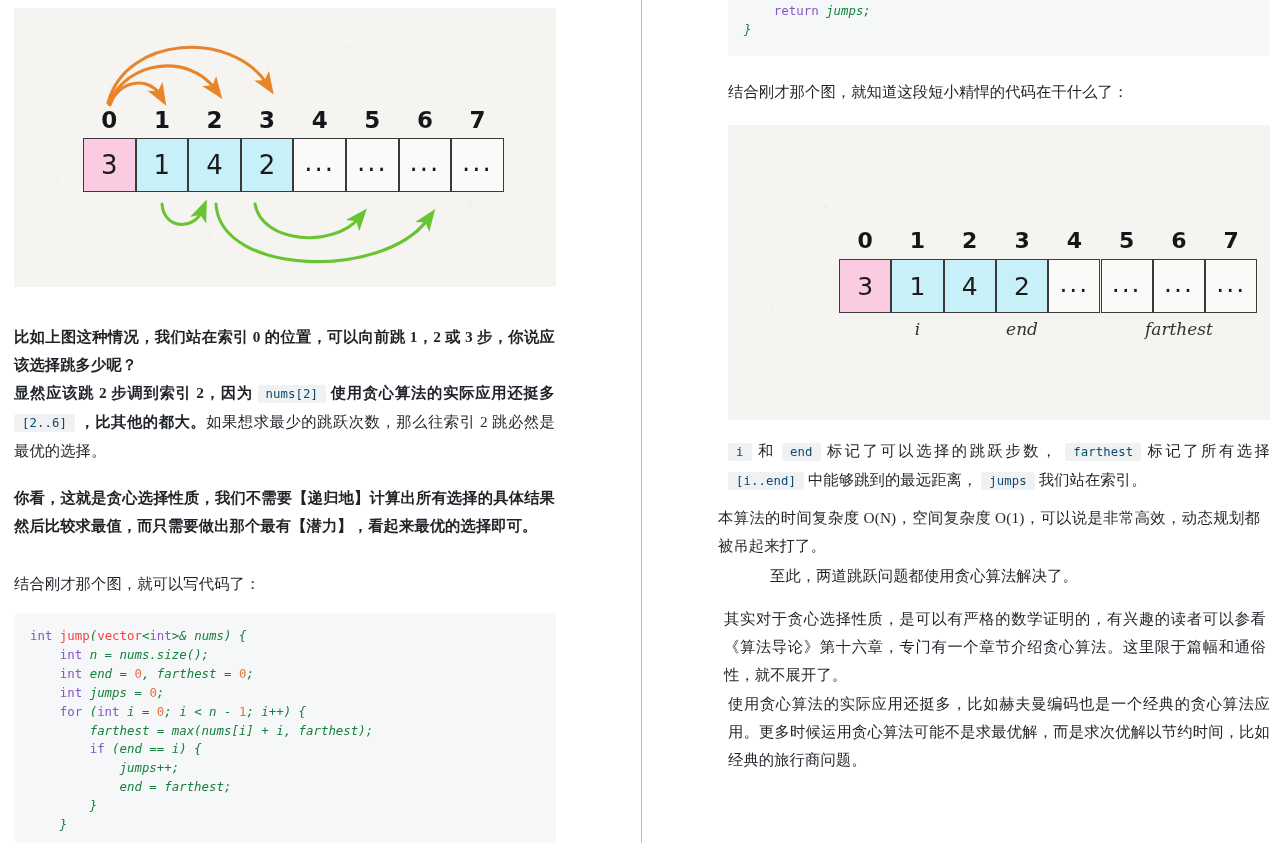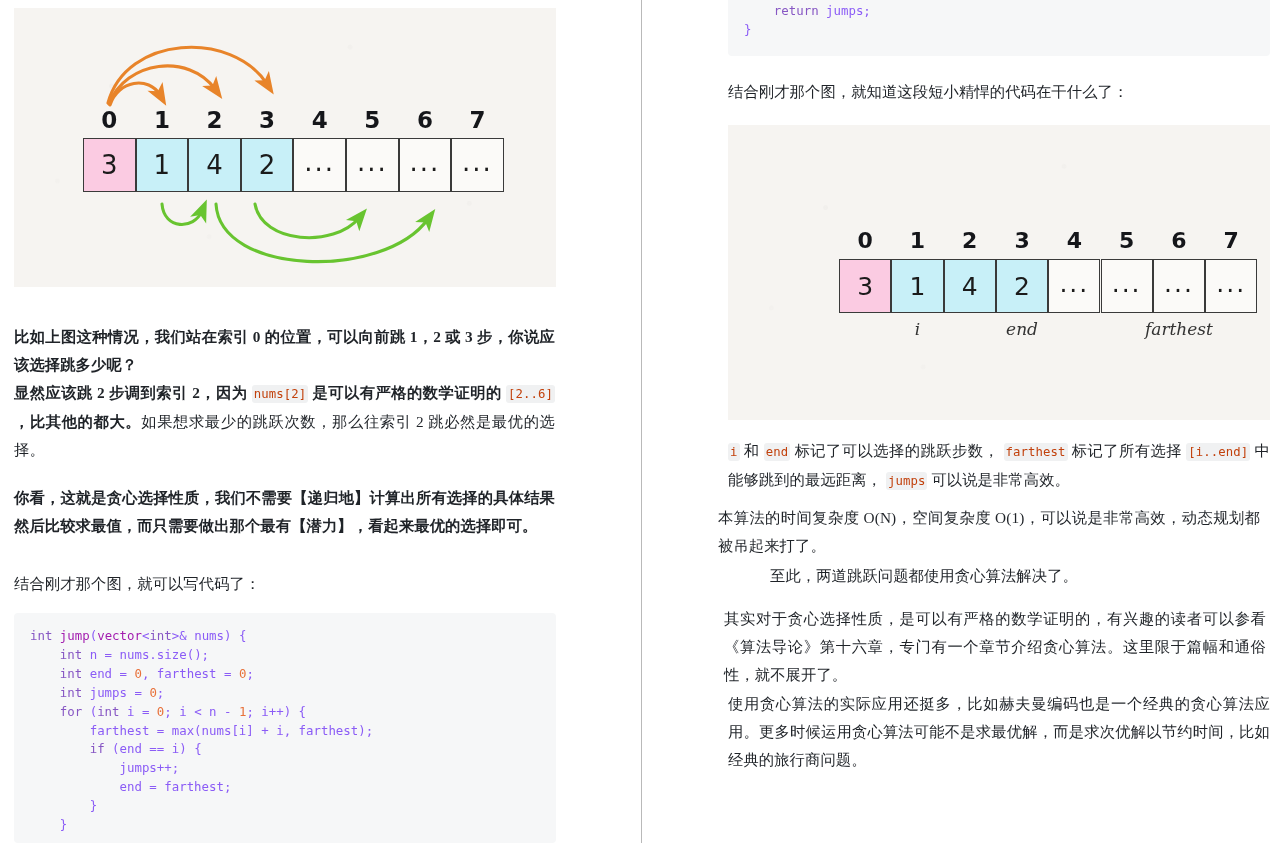--- a/index.html
+++ b/index.html
@@ -30,42 +30,42 @@
     letter-spacing: 0.1px;
     text-align: justify;
     font-family: "Liberation Serif", "DejaVu Serif", serif;
   }
   p.body.bold { font-weight: bold; }
   code.chip {
     font-family: "DejaVu Sans Mono", "Liberation Mono", monospace;
     font-size: 12.3px;
     background: #f0f1f2;
     border-radius: 3px;
-    padding: 2px 2px;
-    color: #c2410c;
+    padding: 2px 8px;
+    color: #0c4a6e;
     font-weight: normal;
     white-space: pre;
   }
 
   
   .codeblock {
     background: #f6f7f8;
     border-radius: 4px;
     font-family: "DejaVu Sans Mono", "Liberation Mono", monospace;
     font-size: 12.4px;
     line-height: 18.9px;
     color: #24292e;
     padding: 14px 16px;
     white-space: pre;
     overflow: hidden;
   }
   .k-type { color: #8757c4; }      
-  .k-fn   { color: #a21caf; }      
+  .k-fn   { color: #ef4444; }      
   .k-num  { color: #e8713a; }      
-  .k-plain{ color: #8b5cf6; }
+  .k-plain{ color: #15803d; font-style: italic; }
 
   
   .figure {
     position: relative;
     background: #f6f4f1;
     overflow: hidden;
   }
   .figure .grain {
     position: absolute; inset: 0;
     background:
@@ -169,21 +169,21 @@
         </div>
     </div>
 
     <p class="body" style="position:absolute; left:14px; top:323px; width:541px;font-weight:bold;">
       <span>比如上图这种情况，我们站在索引 0 的位置，可以向前跳 1，2 或 3 步，你说应该选择跳多少呢？</span>
     </p>
 
     <p class="body bold" style="position:absolute; left:14px; top:379px; width:541px;">
       <span>显然应该跳 2 步调到索引 2，因为</span>
       <code class="chip">nums[2]</code>
-      <span>是可以有严格的数学证明的</span>
+      <span>使用贪心算法的实际应用还挺多</span>
       <code class="chip">[2..6]</code>
       <span>，比其他的都大。</span><span style="font-weight:normal;">如果想求最少的跳跃次数，那么往索引 2 跳必然是最优的选择。</span>
     </p>
 
     <p class="body bold" style="position:absolute; left:14px; top:484px; width:541px;">
       <span>你看，这就是贪心选择性质，我们不需要【递归地】计算出所有选择的具体结果然后比较求最值，而只需要做出那个最有【潜力】，看起来最优的选择即可。</span>
     </p>
 
     <p class="body" style="position:absolute; left:14px; top:570px; width:541px;">
       <span>结合刚才那个图，就可以写代码了：</span>
@@ -236,21 +236,21 @@
     <p class="body" style="position:absolute; left:86px; top:437px; width:542px;">
       <code class="chip">i</code>
       <span>和</span>
       <code class="chip">end</code>
       <span>标记了可以选择的跳跃步数，</span>
       <code class="chip">farthest</code>
       <span>标记了所有选择</span>
       <code class="chip">[i..end]</code>
       <span>中能够跳到的最远距离，</span>
       <code class="chip">jumps</code>
-      <span>可以说是非常高效。</span>
+      <span>我们站在索引。</span>
     </p>
 
     <p class="body" style="position:absolute; left:76px; top:504px; width:542px;">
       <span>本算法的时间复杂度 O(N)，空间复杂度 O(1)，可以说是非常高效，动态规划都被吊起来打了。</span>
     </p>
 
     <p class="body" style="position:absolute; left:82px; top:562px; width:542px;margin-left:46px;">
       <span>至此，两道跳跃问题都使用贪心算法解决了。</span>
     </p>
 

